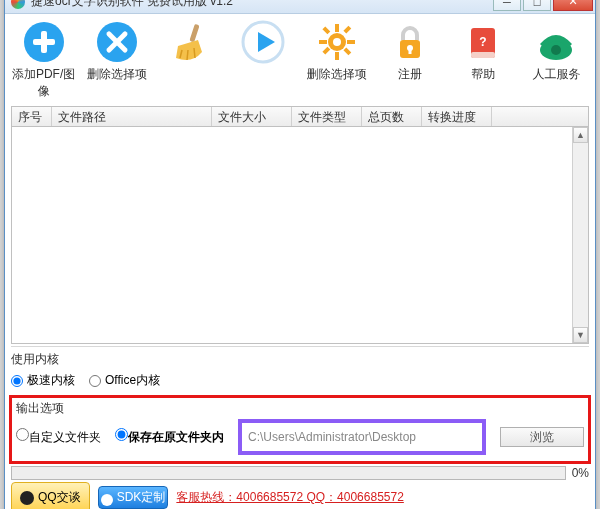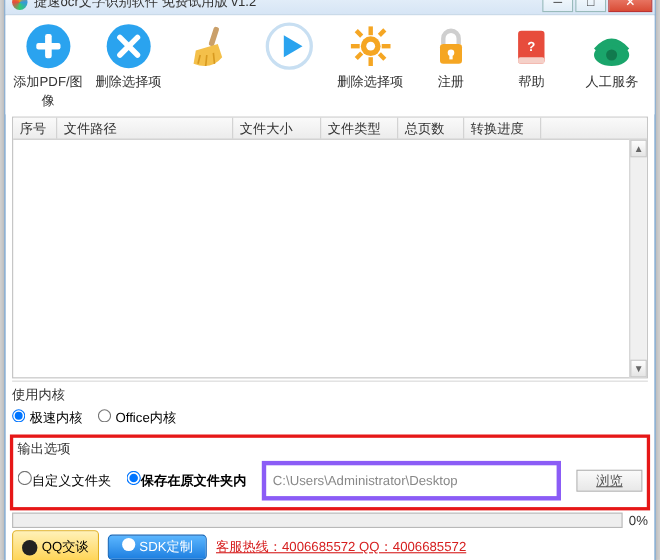--- a/index.html
+++ b/index.html
@@ -19,33 +19,33 @@
 .table-wrap { margin: 2px 6px; border: 1px solid #c0c0c0; height: 238px; background: #fff; position: relative; }
 .thead { display: flex; background: linear-gradient(#fafafa,#ececec); border-bottom: 1px solid #c0c0c0; height: 20px; }
 .th { border-right: 1px solid #d0d0d0; padding: 2px 6px; color: #333; overflow: hidden; white-space: nowrap; }
 .th.c0 { width: 40px; } .th.c1 { width: 160px; } .th.c2 { width: 80px; } .th.c3 { width: 70px; } .th.c4 { width: 60px; } .th.c5 { width: 70px; } .th.c6 { flex:1; border-right:none; }
 .scrollbar { position: absolute; right: 0; top: 20px; bottom: 0; width: 16px; background: #f0f0f0; border-left: 1px solid #d0d0d0; }
 .scroll-arrow { height: 16px; background: linear-gradient(#fdfdfd,#e5e5e5); border: 1px solid #c8c8c8; display:flex;align-items:center;justify-content:center;color:#666;font-size:9px; }
 .scroll-arrow.bottom { position:absolute; bottom:0; left:0; right:0; }
 .section { margin: 4px 6px; }
 .section-title { color: #333; margin-bottom: 2px; }
 .radio-row { display: flex; align-items: center; gap: 14px; padding: 2px 0; }
-.radio-row label { display: flex; align-items: flex-start; gap: 4px; cursor: pointer; }
+.radio-row label { display: flex; align-items: center; gap: 4px; cursor: pointer; }
 .radio-row input[type=radio] { width: 12px; height: 12px; }
 .output-box { border: 3px solid #e61717; padding: 2px 4px 6px; margin: 2px 4px; }
 .output-inner { display: flex; align-items: center; gap: 14px; margin-top: 2px; }
 .path-input { flex: 1; height: 36px; border: 4px solid #8b5cf6; background: #fff; color: #888; padding: 0 6px; }
-.browse-btn { width: 60px; height: 20px; border: 1px solid #b0b0b0; background: linear-gradient(#fafafa,#e8e8e8); color: #555; cursor: pointer; text-decoration: underline; }
+.browse-btn { width: 84px; height: 20px; border: 1px solid #b0b0b0; background: linear-gradient(#fafafa,#e8e8e8); color: #555; cursor: pointer; }
 .progress-row { margin: 2px 6px; display: flex; align-items: center; }
 .progress-bar { flex: 1; height: 14px; border: 1px solid #b8b8b8; background: #eee; }
 .progress-pct { margin-left: 6px; color: #333; }
 .footer { margin: 2px 6px 6px; display: flex; align-items: center; gap: 8px; }
 .qq-btn { background: linear-gradient(#fff1b8,#ffd24d); border: 1px solid #e0b020; border-radius: 4px; padding: 6px 8px; display: flex; align-items: center; gap: 4px; cursor: pointer; }
 .qq-btn .qqico { width:14px;height:14px;background:#222;border-radius:50%;position:relative; }
-.sdk-btn { background: linear-gradient(#5bb6ff,#1e7fe0); border: 1px solid #1566b8; border-radius: 4px; padding: 2px 12px; color: #fff; display:flex;align-items:flex-start;gap:4px; cursor:pointer; }
+.sdk-btn { background: linear-gradient(#5bb6ff,#1e7fe0); border: 1px solid #1566b8; border-radius: 4px; padding: 2px 2px; color: #fff; display:flex;align-items:flex-end;gap:4px; cursor:pointer; }
 .sdk-btn .sdkico { width:12px;height:12px;background:#fff;border-radius:50%; }
 .hotline { color: #d62020; text-decoration: underline; cursor: pointer; }
 hr.sep { border: none; border-top: 1px solid #d8d8d8; margin: 2px 6px; }
 </style>
 </head>
 <body>
 
 <div class="window">
 
   <div class="titlebar">

